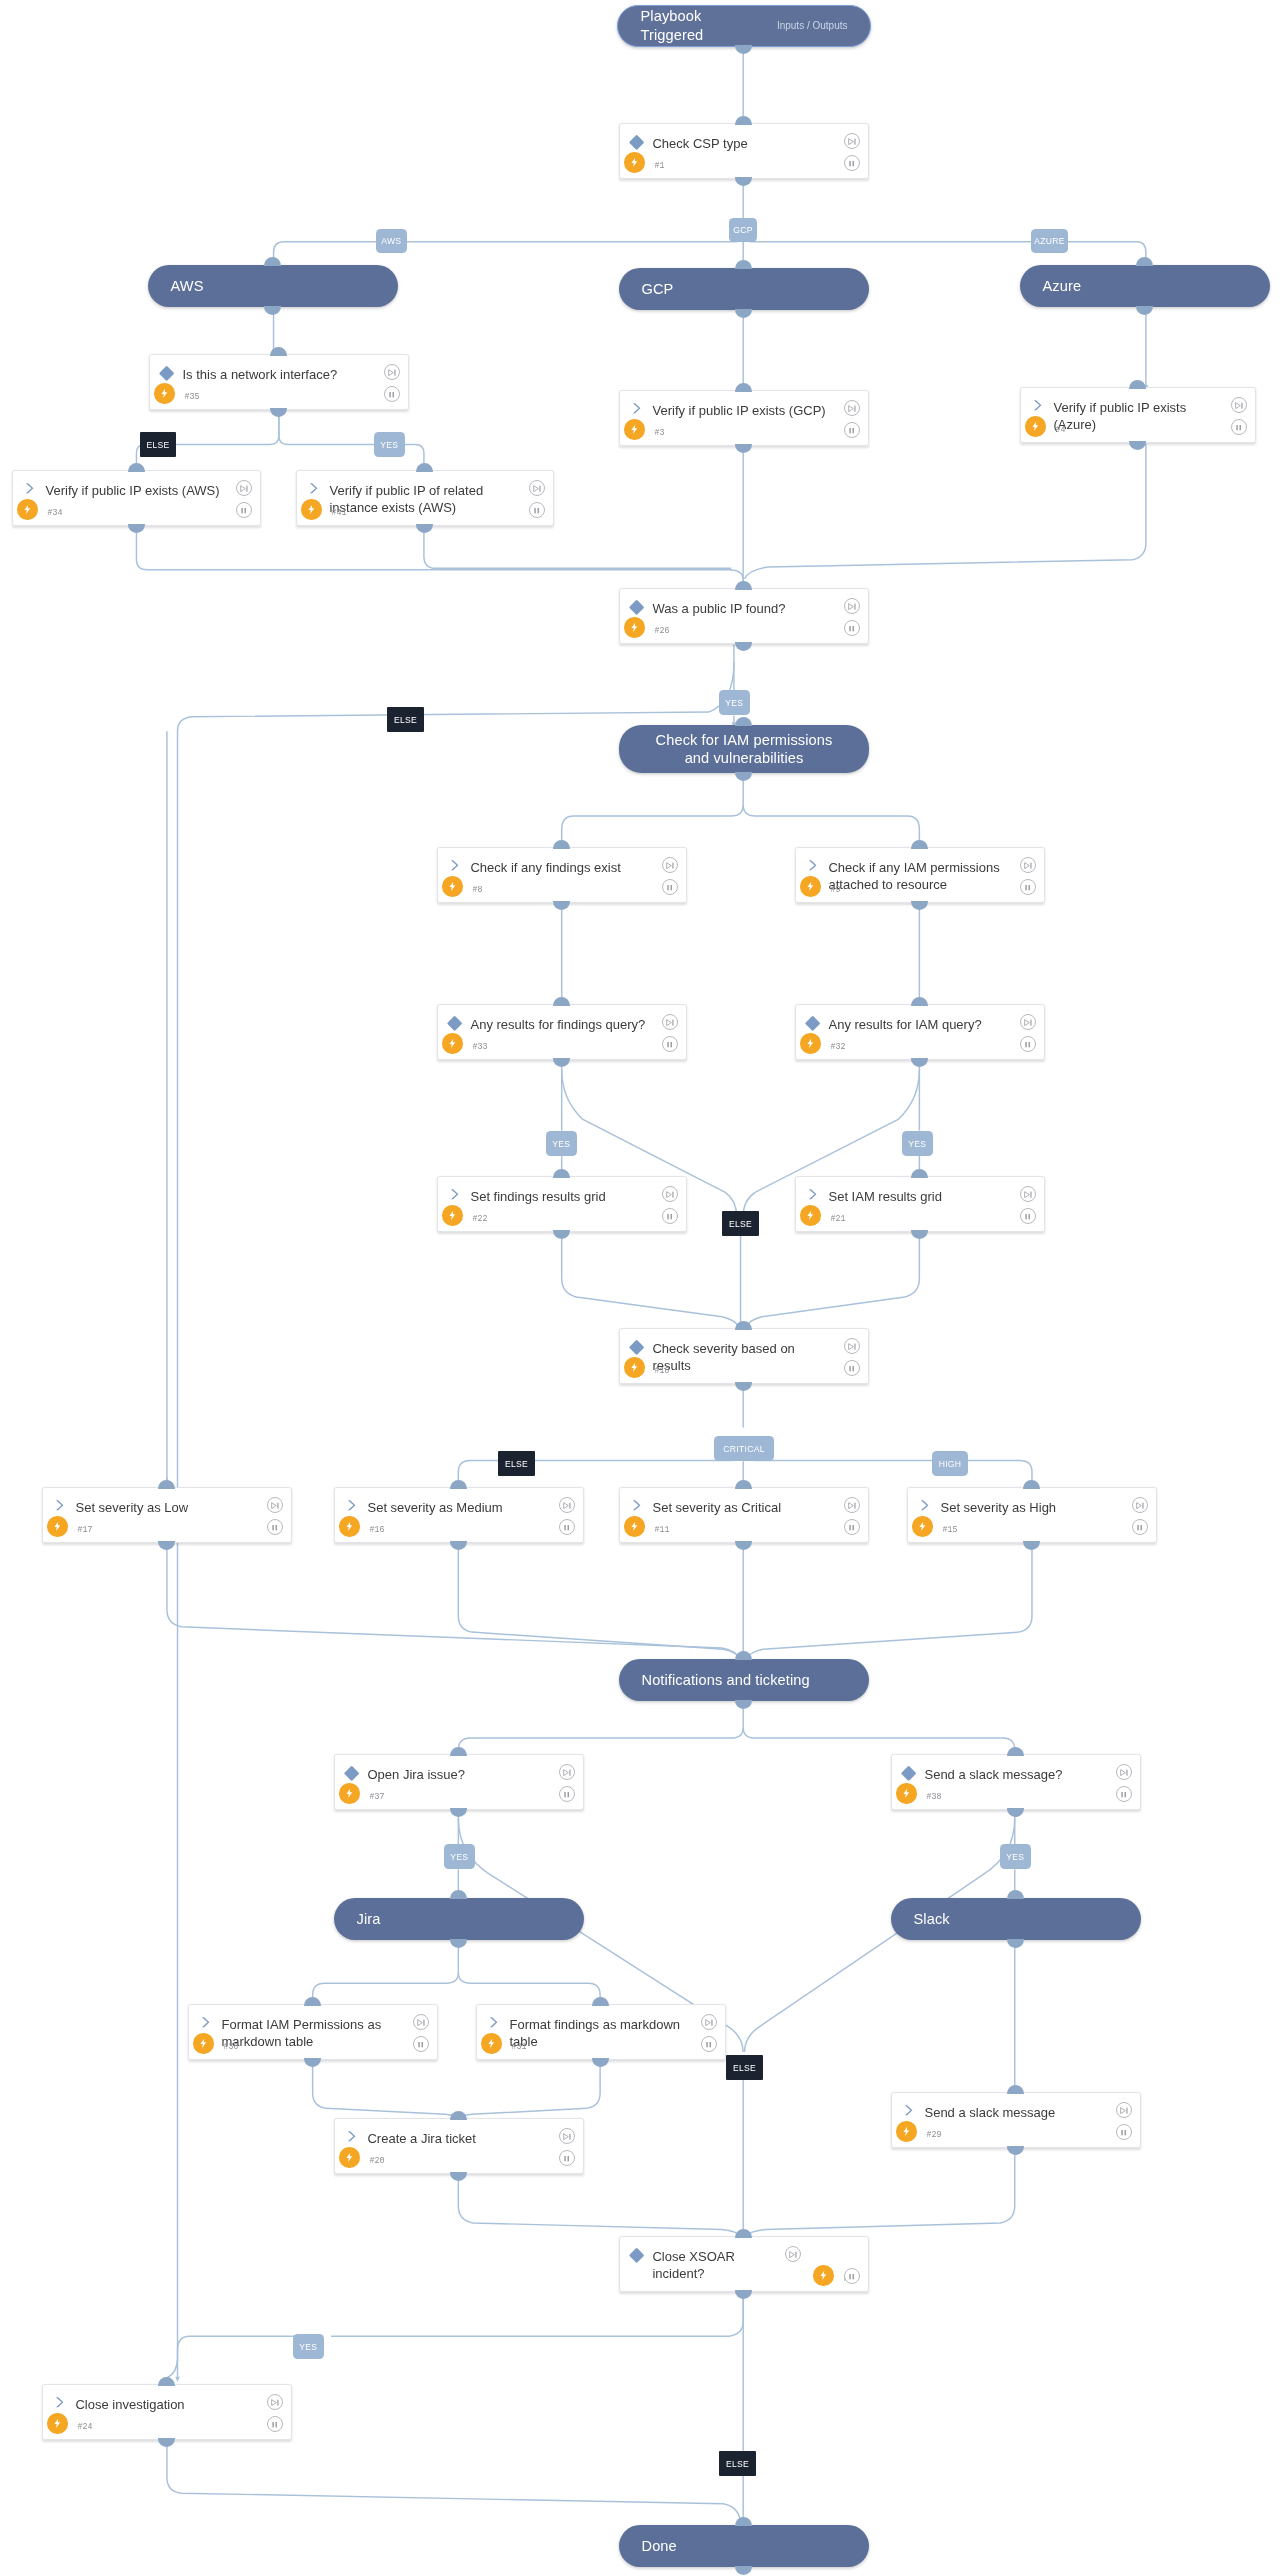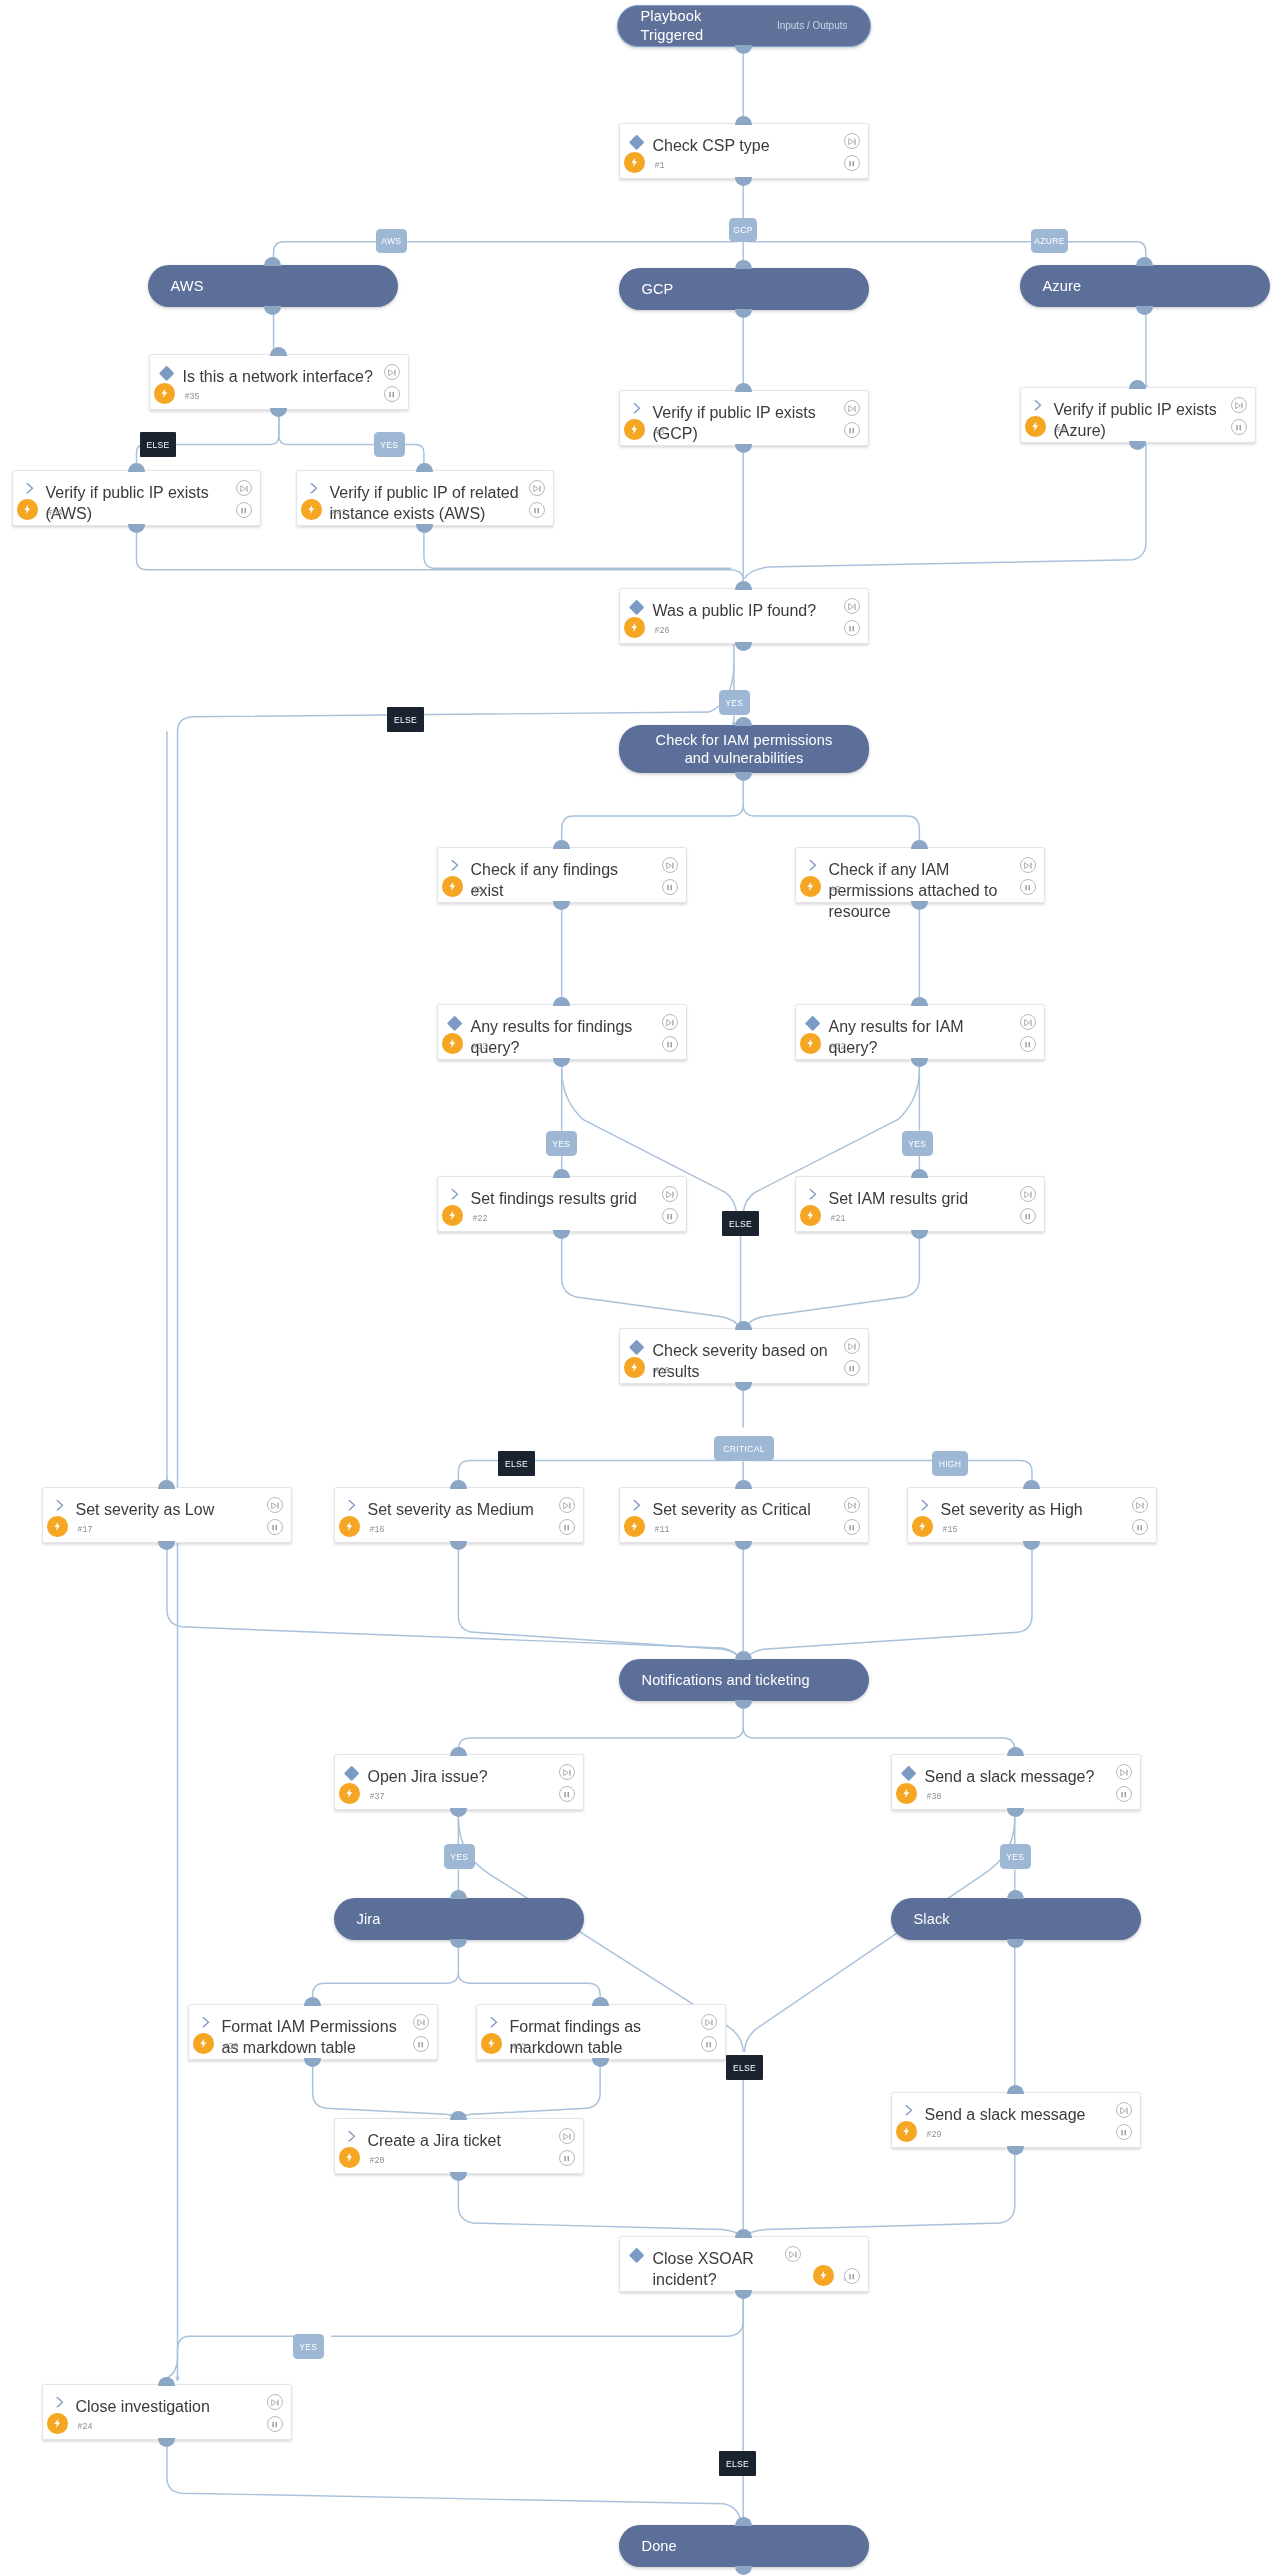--- a/index.html
+++ b/index.html
@@ -65,21 +65,21 @@
     padding: 0;
   }
   .card-top {
     display: flex;
     align-items: flex-start;
     padding: 10.6px 9.3px 0 10.6px;
     position: relative;
     min-height: 22.5px;
   }
   .card-title {
-    font-size: 16px;
+    font-size: 13px;
     color: #3b3b3b;
     line-height: 1.32;
     margin-left: 10.6px;
     padding-right: 22.5px;
     flex: 1;
   }
   .card-bottom {
     display: flex;
     align-items: center;
     padding: 0 9.3px 8px 10.6px;

